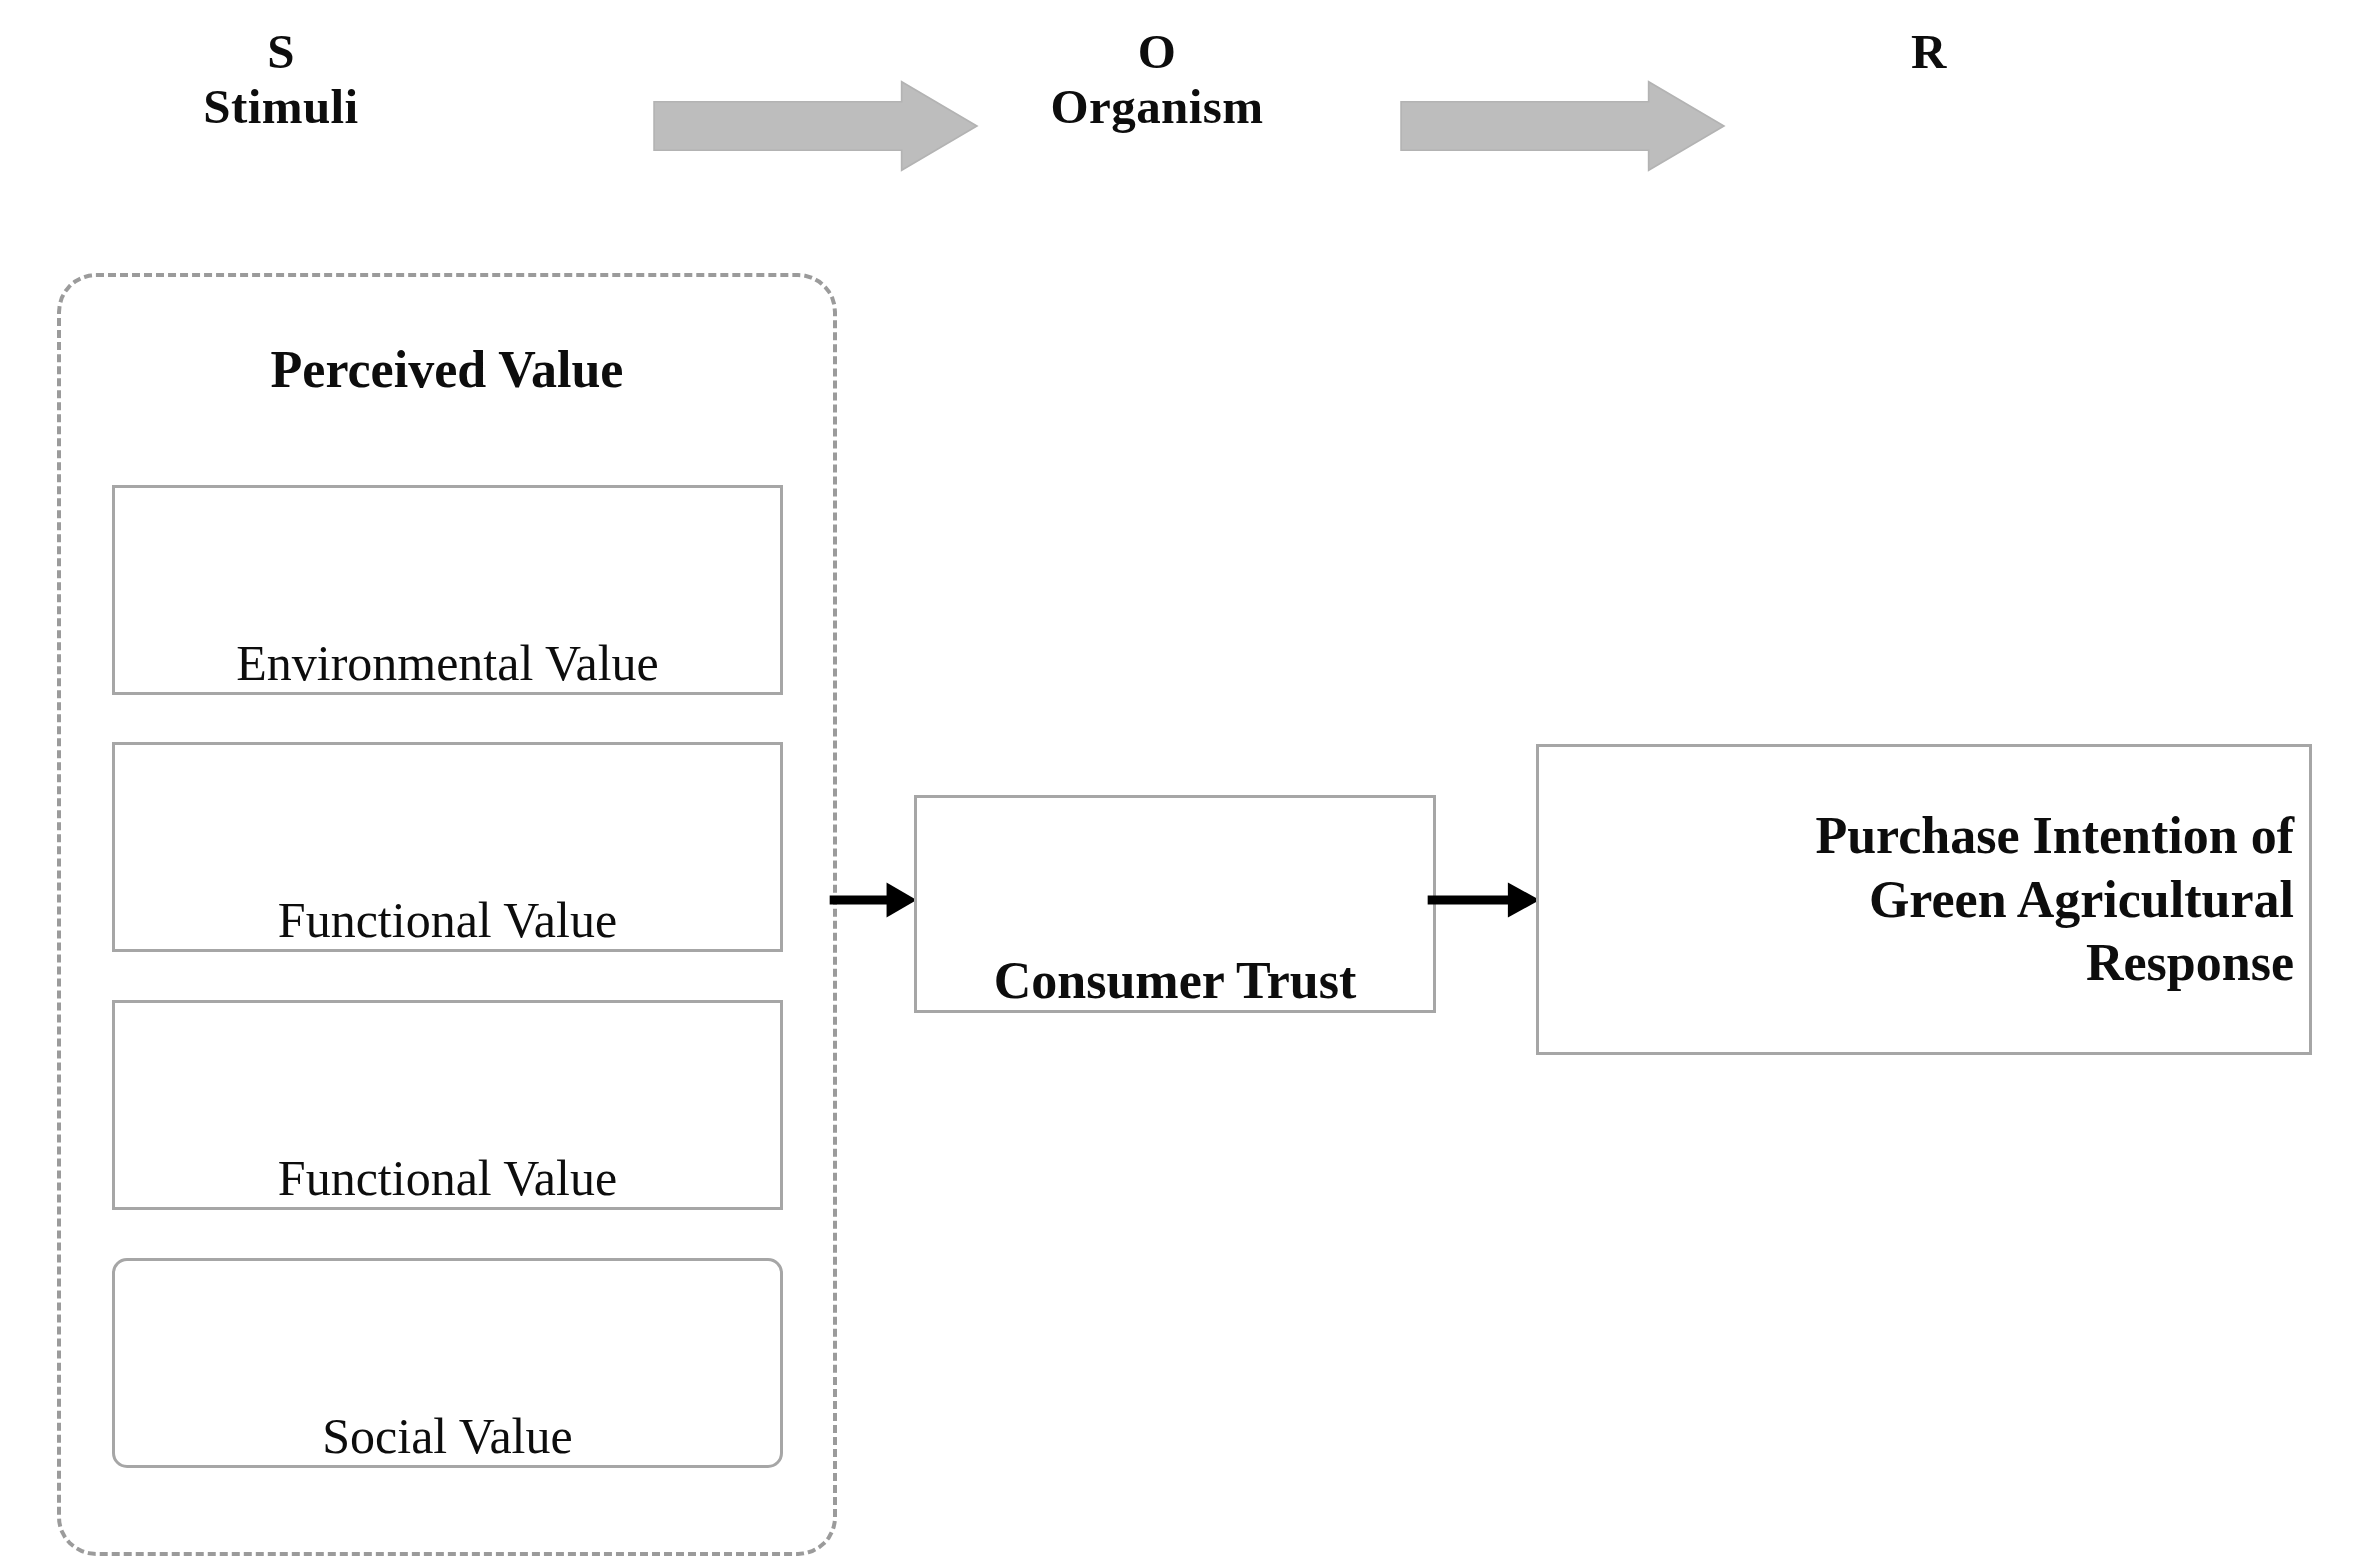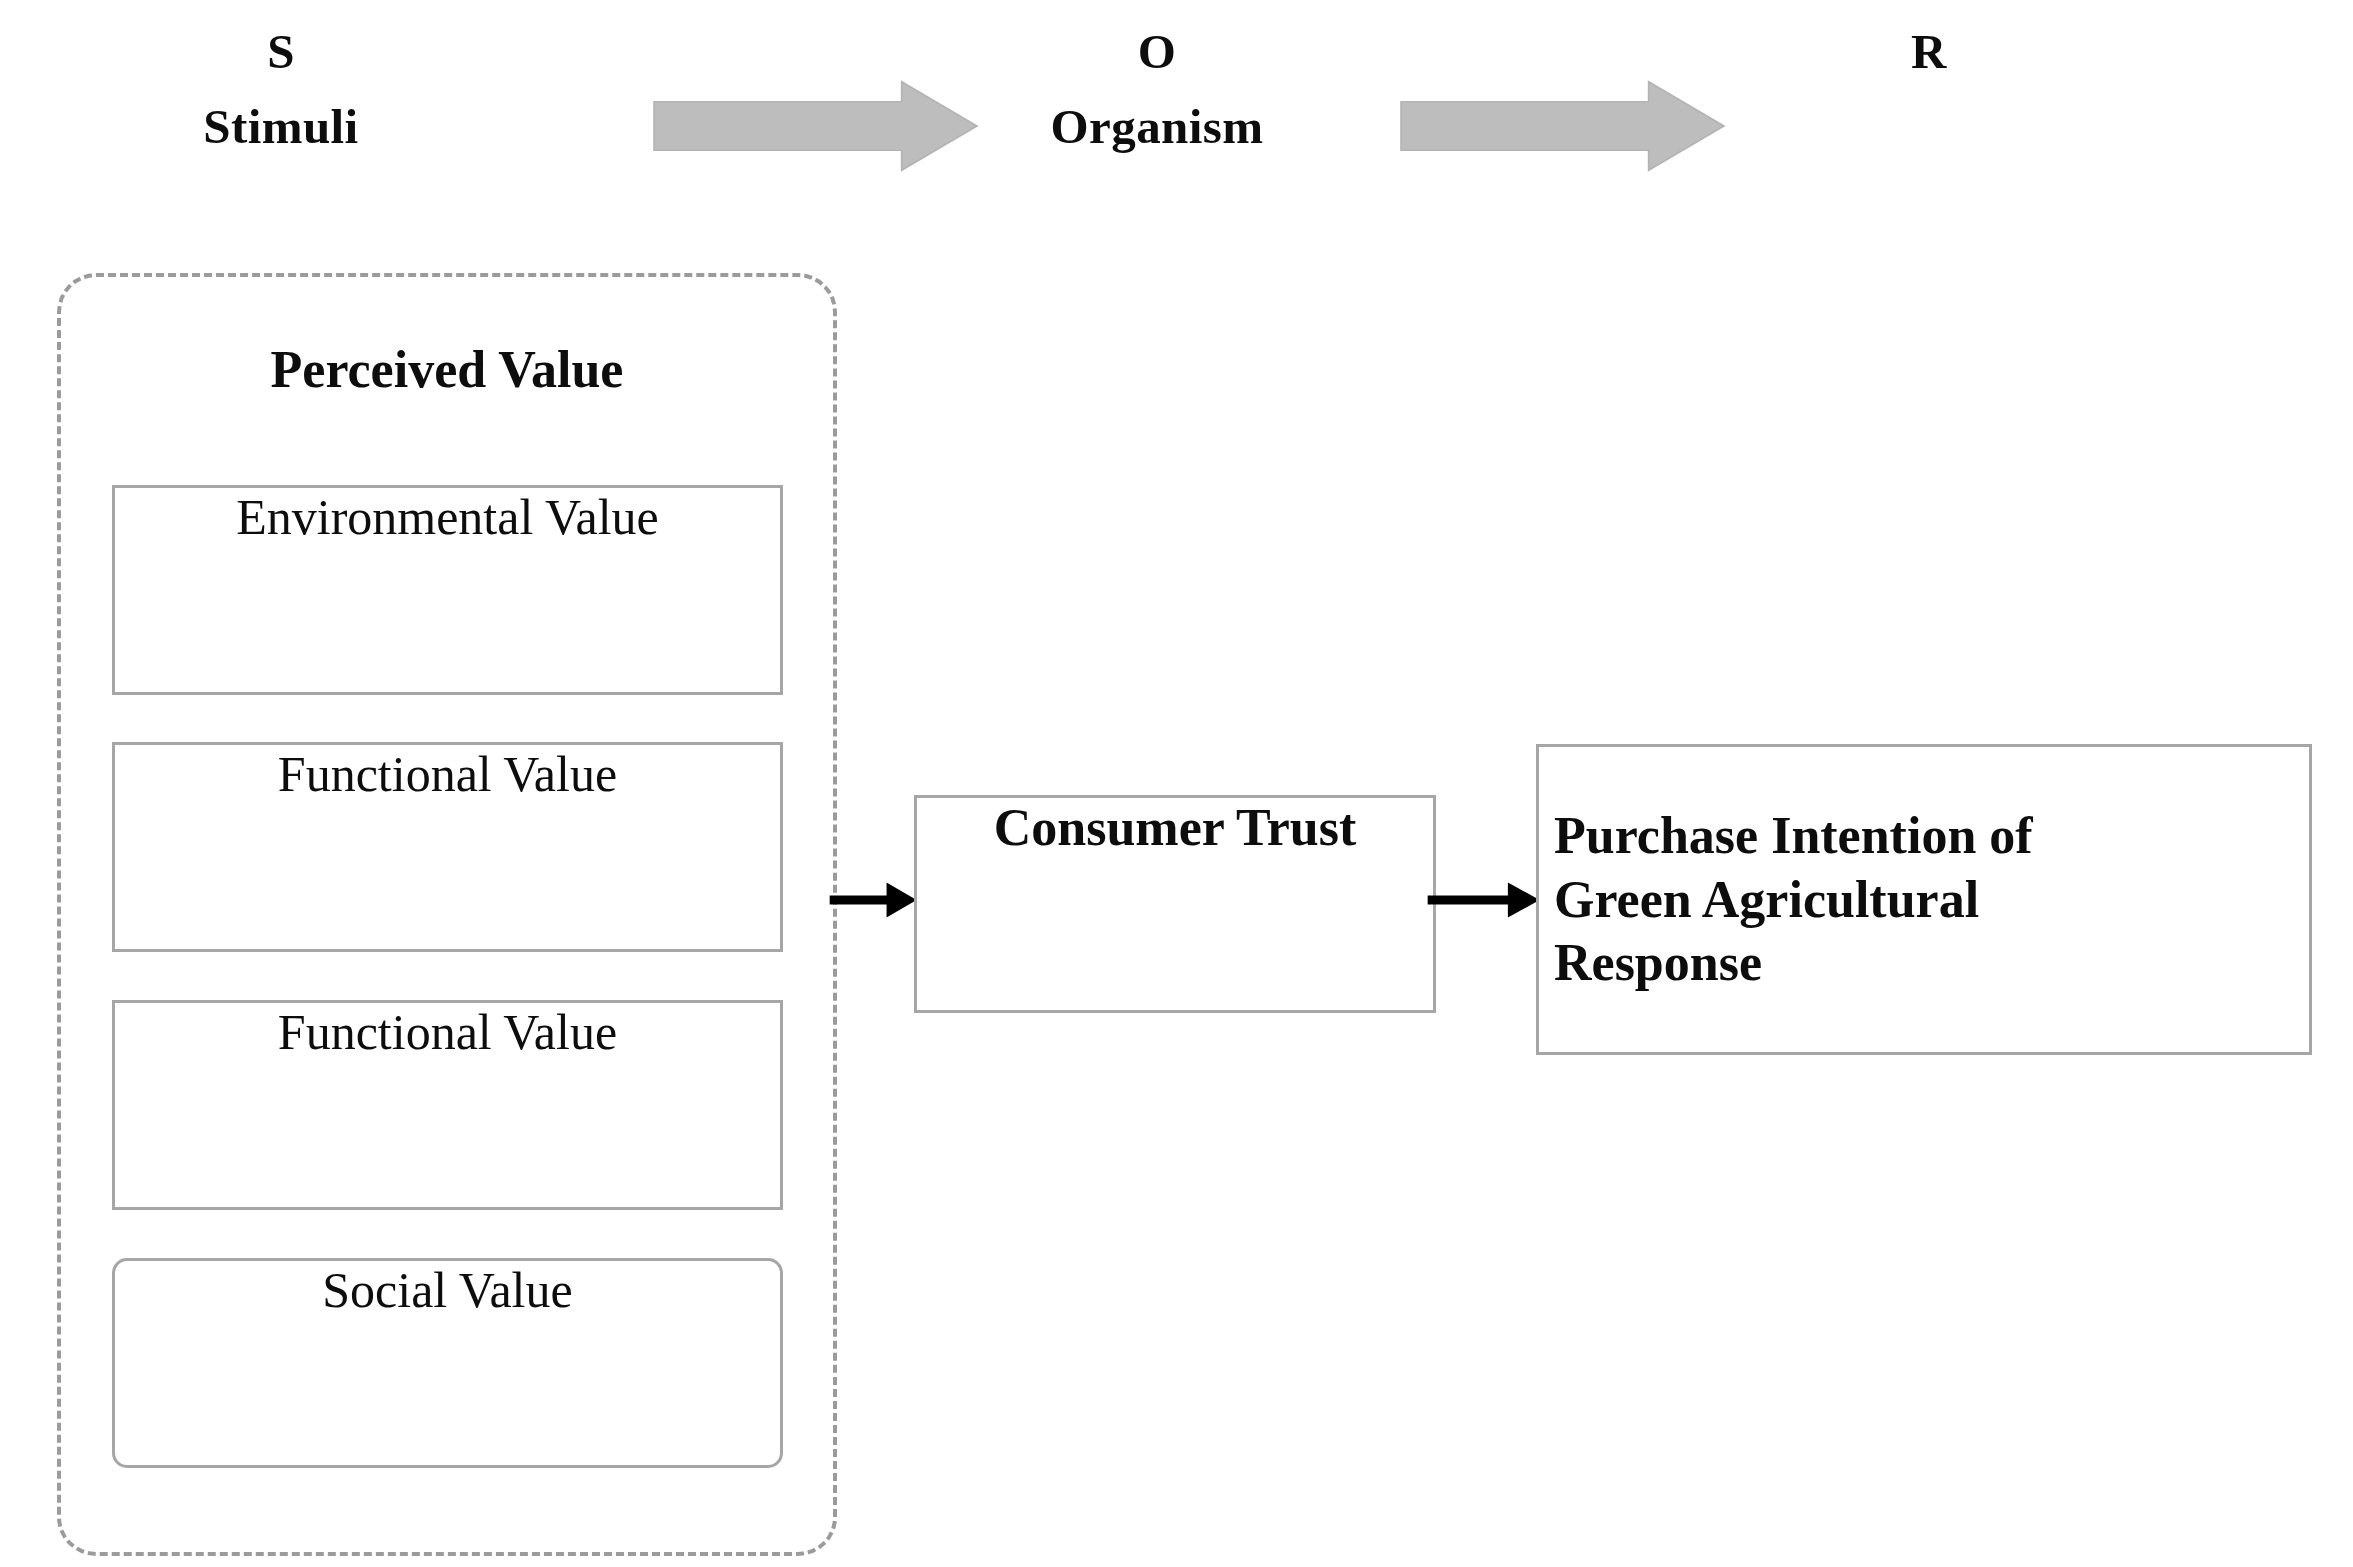--- a/index.html
+++ b/index.html
@@ -29,21 +29,20 @@
   }
   .sor-letter {
     display: block;
     font-size: 49px;
     letter-spacing: 0.4px;
   }
   .sor-word {
     display: block;
     font-size: 49px;
     letter-spacing: 0.4px;
-    margin-top: 20px;
   }
 
   .block-arrow {
     position: absolute;
   }
 
   
   .dashed-group {
     position: absolute;
     border: 4.2px dashed #9b9b9b;
@@ -60,21 +59,21 @@
     white-space: nowrap;
   }
 
   
   .node-box {
     position: absolute;
     box-sizing: border-box;
     border: 3.4px solid #a6a6a6;
     background: #ffffff;
     display: flex;
-    align-items: flex-start;
+    align-items: flex-end;
     justify-content: center;
     text-align: center;
     color: #0d0d0d;
   }
   .node-box.value {
     font-size: 50px;
     font-weight: normal;
   }
   .node-box.trust {
     font-size: 52px;

